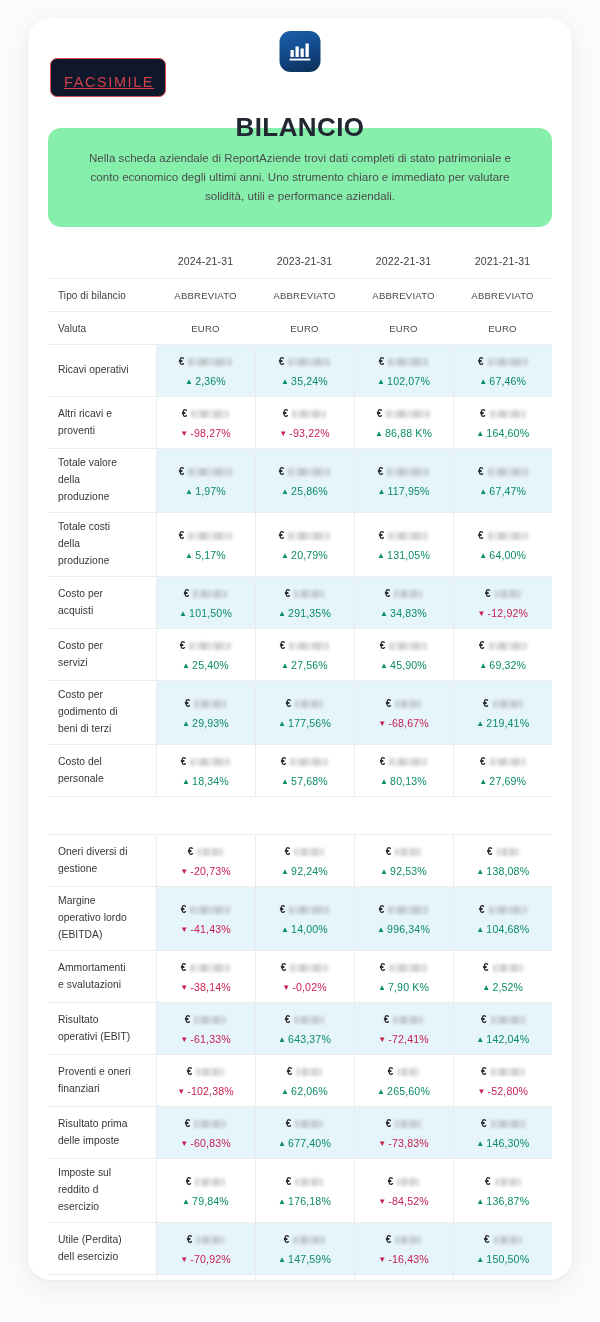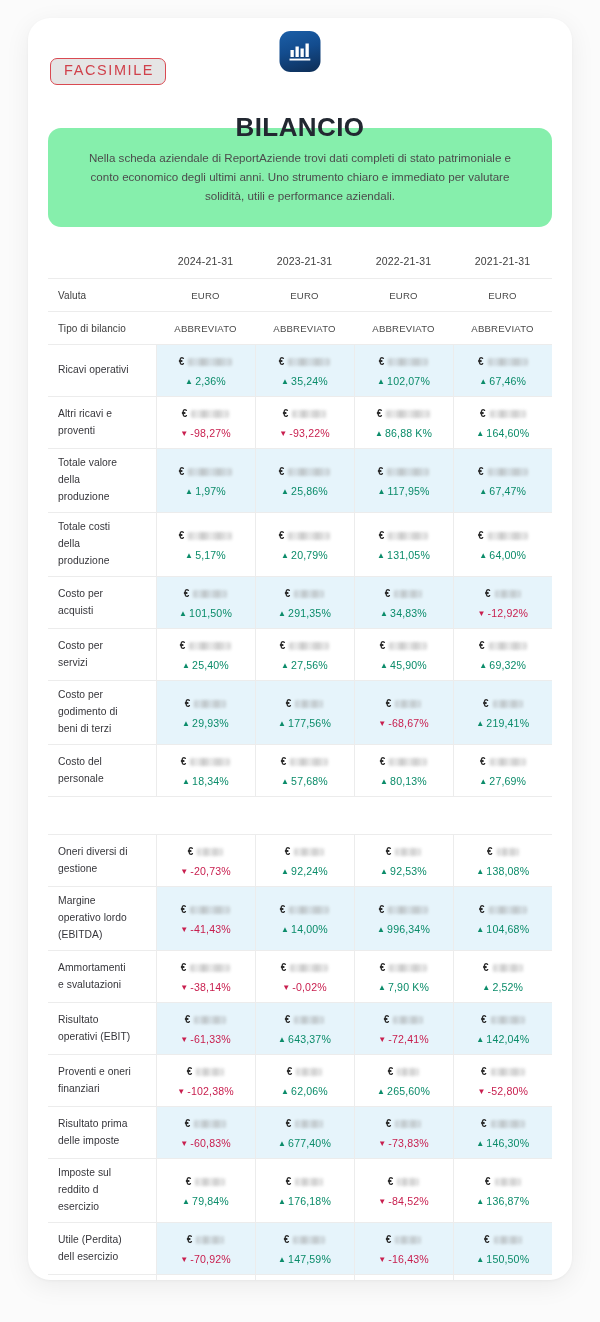--- a/index.html
+++ b/index.html
@@ -37,23 +37,24 @@
     padding: 16px 22px 0 22px;
     height: 96px;
   }
   .fac-badge {
     display: inline-block;
     border: 1.4px solid #d94a52;
     color: #d0414b;
     border-radius: 7px;
     font-size: 14.5px;
     letter-spacing: 1.6px;
-    padding: 4px 11px 6px 13px;
+    padding: 16px 11px 6px 13px;
     line-height: 1;
-    background: #e5e5e5;
+    background: #0f172a;
+    text-decoration: underline;
   }
   .badge-top { position: absolute; left: 22px; top: 40px; }
 
   .app-icon {
     position: absolute;
     left: 50%;
     transform: translateX(-50%);
     top: 13px;
     width: 41px;
     height: 41px;
@@ -226,33 +227,33 @@
         </colgroup>
         <tbody id="tbody">
             <tr class="hdr-row">
               <th></th>
               <th>2024-21-31</th>
               <th>2023-21-31</th>
               <th>2022-21-31</th>
               <th>2021-21-31</th>
             </tr>
             <tr class="meta-row">
+              <td class="lbl">Tipo di bilancio</td>
+              <td>ABBREVIATO</td>
+              <td>ABBREVIATO</td>
+              <td>ABBREVIATO</td>
+              <td>ABBREVIATO</td>
+            </tr>
+            <tr class="meta-row">
               <td class="lbl">Valuta</td>
               <td>EURO</td>
               <td>EURO</td>
               <td>EURO</td>
               <td>EURO</td>
             </tr>
-            <tr class="meta-row">
-              <td class="lbl">Tipo di bilancio</td>
-              <td>ABBREVIATO</td>
-              <td>ABBREVIATO</td>
-              <td>ABBREVIATO</td>
-              <td>ABBREVIATO</td>
-            </tr>
             <tr class="data-row hl">
               <td class="lbl">Ricavi operativi</td>
               <td class="vcell">
                 <div class="money">
                   <span class="eur">€</span>
                   <span class="blur" style="width: 44px;"></span>
                 </div>
                 <div class="pct up"><span class="arw">▲</span><span>2,36%</span></div>
               </td>
               <td class="vcell">

